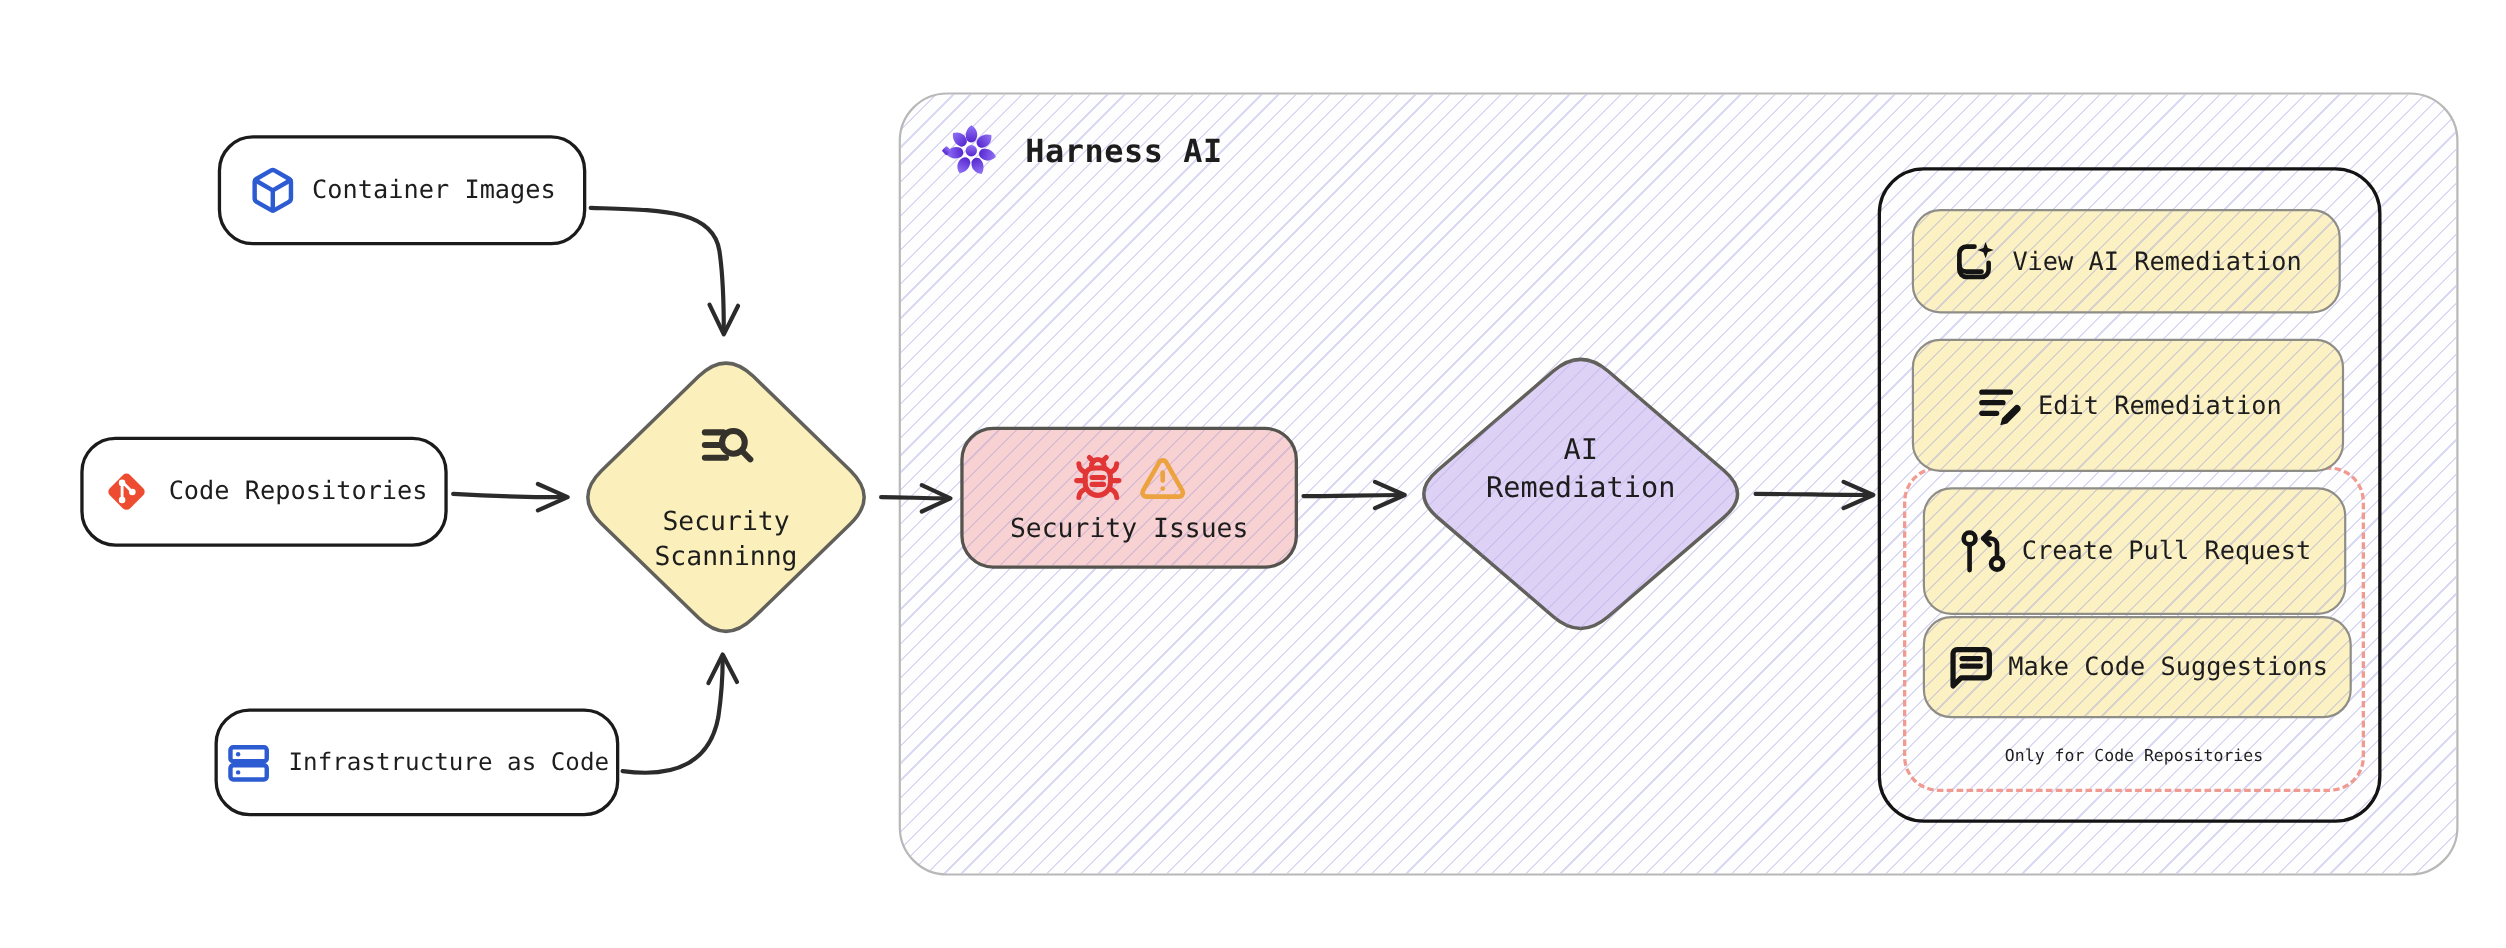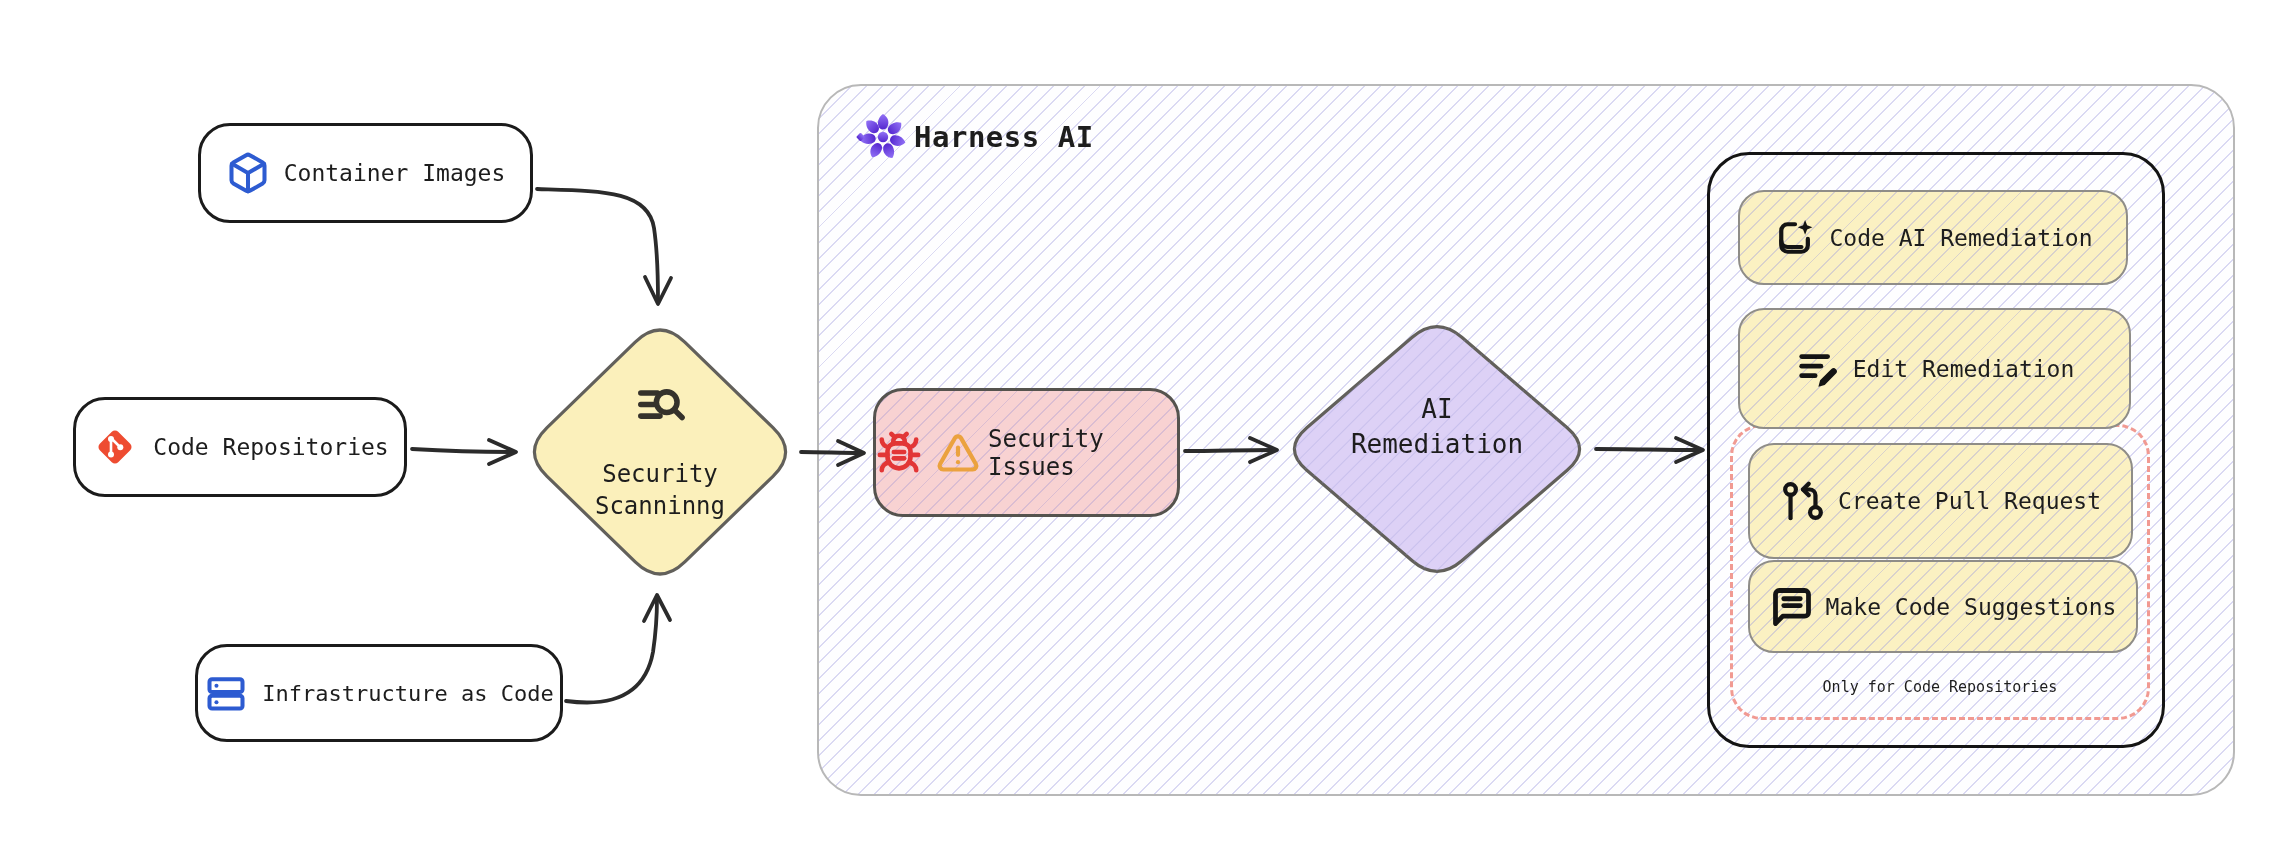--- a/index.html
+++ b/index.html
@@ -11,21 +11,21 @@
   }
   .canvas { position: relative; width: 2278px; height: 862px; overflow: hidden; background: #fff; }
   .abs { position: absolute; }
 
   
   .harness-container {
     left: 817px; top: 84px; width: 1418px; height: 712px;
     border: 2.6px solid #b8b8b8; border-radius: 44px;
     background: repeating-linear-gradient(135deg, rgba(165,162,225,0.40) 0 1.4px, transparent 1.4px 11px), #fefeff;
   }
-  .harness-label-row { left: 856px; top: 110px; display: flex; align-items: center; gap: 4px; }
+  .harness-label-row { left: 856px; top: 110px; display: flex; align-items: center; gap: 22px; }
   .harness-title { font-size: 29px; font-weight: 600; letter-spacing: 0.5px; }
 
   
   .node {
     display: flex; align-items: center; justify-content: center; gap: 14px;
     background: #fff; border: 3.2px solid #1b1b1b; border-radius: 32px;
     font-size: 23px; white-space: nowrap;
   }
   .node-iac { font-size: 22px; }
 
@@ -37,21 +37,21 @@
     background: repeating-linear-gradient(135deg, rgba(160,158,220,0.38) 0 1.4px, transparent 1.4px 11px), #fbf1c2;
   }
 
   .group-box { left: 1707px; top: 152px; width: 458px; height: 596px; border: 3.8px solid #141414; border-radius: 42px; }
   .dashed-box { left: 1730px; top: 424px; width: 420px; height: 296px; border: 3px dashed #f19a92; border-radius: 32px; }
   .note { left: 1730px; top: 678px; width: 420px; text-align: center; font-size: 15px; }
 
   
   .issues-box {
     left: 873px; top: 388px; width: 307px; height: 129px;
-    display: flex; align-items: center; justify-content: center; gap: 8px;
+    display: flex; flex-direction: column; align-items: center; justify-content: center; gap: 8px;
     border: 3px solid #55534e; border-radius: 30px; font-size: 24px;
     background: repeating-linear-gradient(135deg, rgba(150,140,210,0.30) 0 1.4px, transparent 1.4px 11px), #f8d2d2;
   }
   .issues-icons { display: flex; align-items: center; gap: 14px; }
 
   
   .scan-content {
     left: 523px; top: 334px; width: 274px; height: 238px;
     display: flex; flex-direction: column; align-items: center; justify-content: center; gap: 28px;
     text-align: center; font-size: 24px; line-height: 1.32;
@@ -200,21 +200,21 @@
   </div>
 
   <div class="abs btn" style="left:1738px;top:190px;width:390px;height:95px">
     <span>
       <svg width="44" height="44" viewBox="0 0 24 24" fill="none" stroke="#141414" stroke-width="2.3" stroke-linecap="round" stroke-linejoin="round">
         <path d="M19 12.5V16a3.5 3.5 0 0 1-3.5 3.5H8A3.5 3.5 0 0 1 4.5 16V8A3.5 3.5 0 0 1 8 4.5h4"></path>
         <path d="M4.5 13.5c0 2.2 1.3 3.4 3.5 3.4h7.5"></path>
         <path d="M17.5 2.2l1.1 2.9 2.9 1.1-2.9 1.1-1.1 2.9-1.1-2.9-2.9-1.1 2.9-1.1Z" fill="#141414" stroke="none"></path>
       </svg>
     </span>
-    <span>Code AI Remediation</span>
+    <span>View AI Remediation</span>
   </div>
 
   <div class="abs btn" style="left:1738px;top:308px;width:393px;height:121px">
     <span>
       <svg width="46" height="46" viewBox="0 0 24 24" fill="none">
         <g stroke="#141414" stroke-width="2.5" stroke-linecap="round">
           <path d="M3.5 5.5H17"></path>
             <path d="M3.5 10.5h10"></path>
             <path d="M3.5 15.5h7"></path>
         </g>

